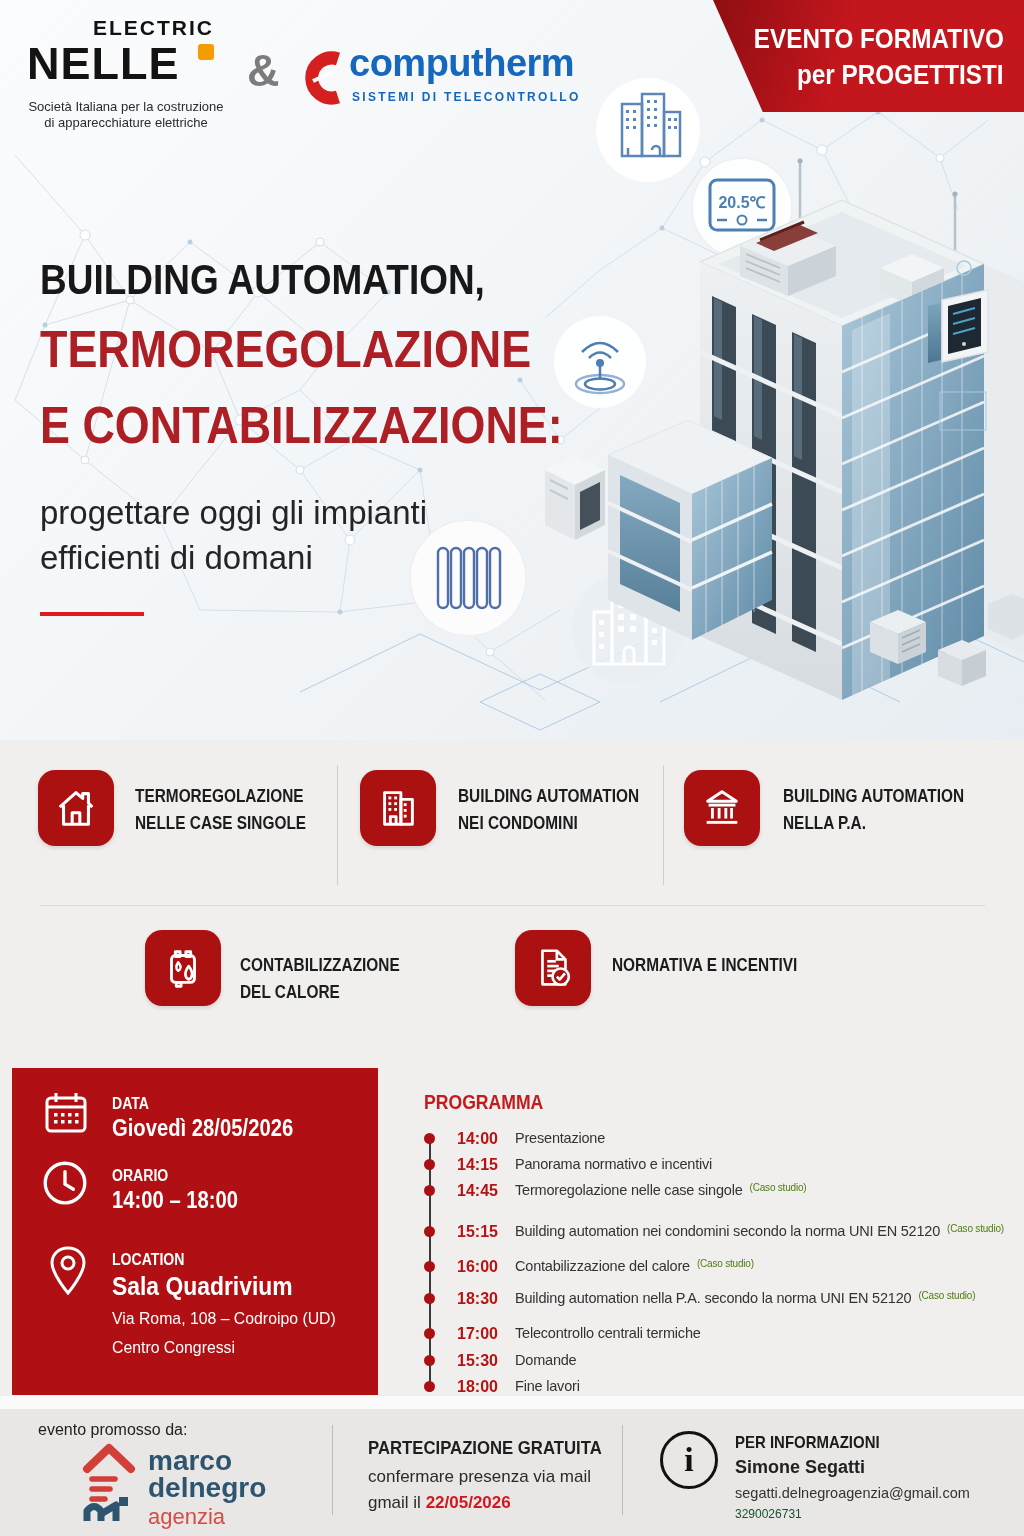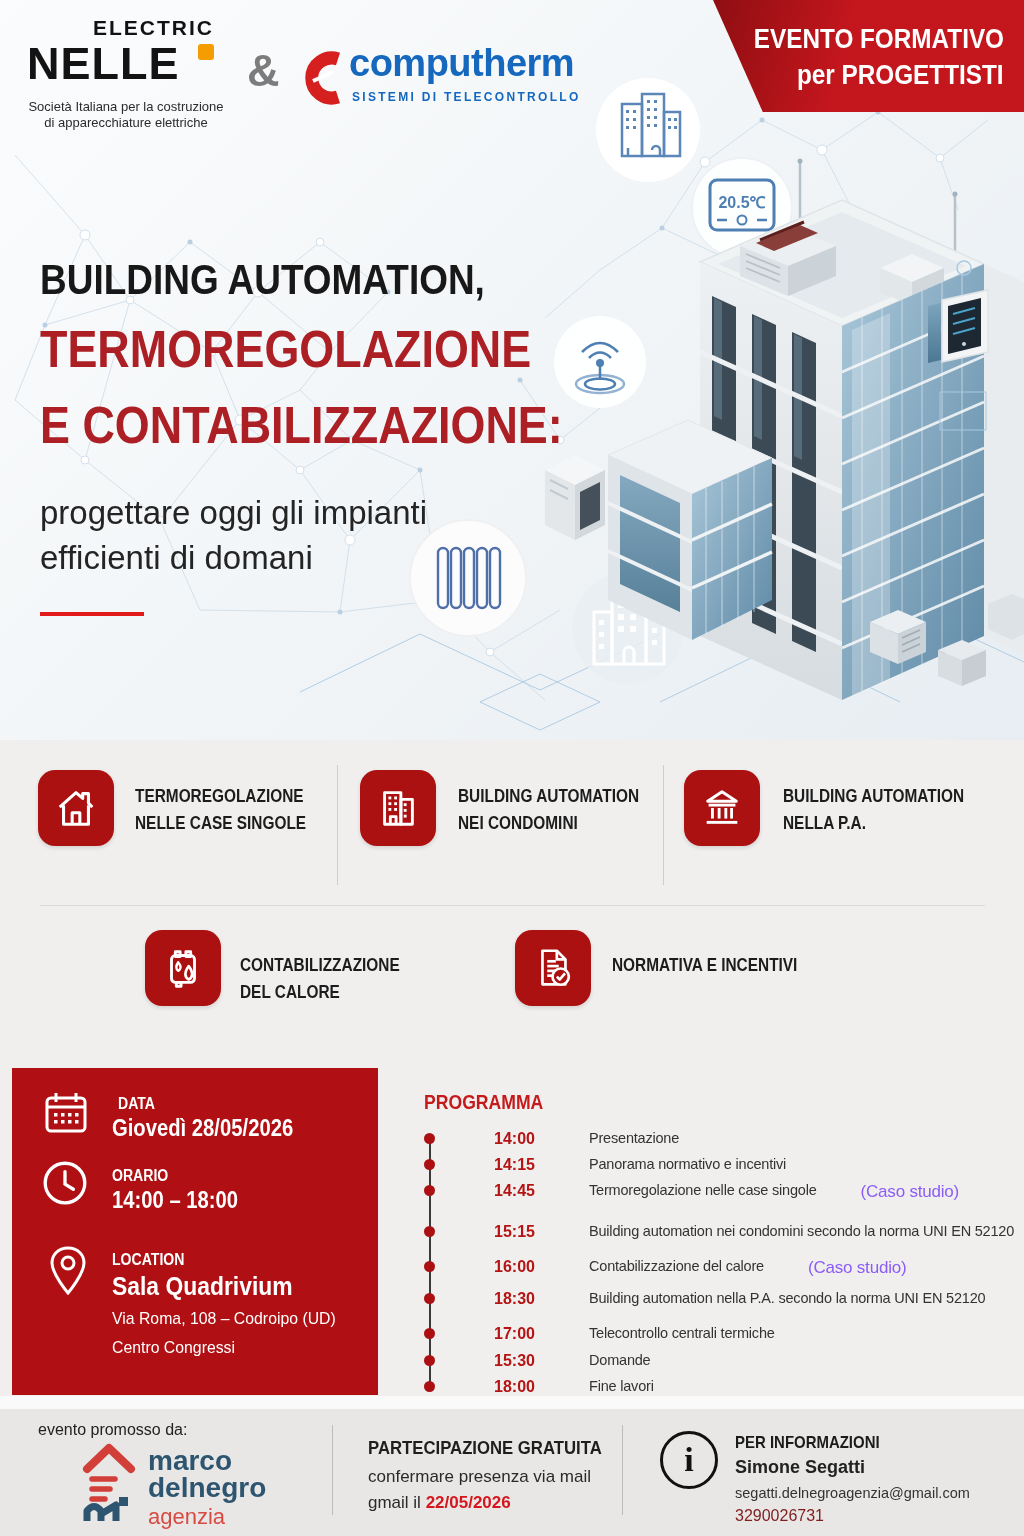--- a/index.html
+++ b/index.html
@@ -39,42 +39,42 @@
   .redbox{top:328px;left:12px;width:366px;height:327px;background:#b01013;color:#fff;}
   .rb-label{font-size:16px;font-weight:700;}
   .rb-value{font-size:23px;font-weight:700;}
   .rb-small{font-size:17px;font-weight:400;}
 
   
   .program{top:332px;left:424px;width:600px;margin-top:19px;}
   .prog-title{font-size:20px;font-weight:800;color:#c41a1c;}
   .prog-list{position:relative;margin-top:16px;}
   .prog-line{position:absolute;left:5px;top:9px;bottom:8px;width:1.5px;background:#3a3a3a;}
-  .prow{display:flex;align-items:flex-start;height:19px;white-space:nowrap;gap:37px;}
+  .prow{display:flex;align-items:flex-start;height:19px;white-space:nowrap;}
   .pdot{width:11px;height:11px;border-radius:50%;background:#ab0f12;margin-top:3px;flex:0 0 11px;position:relative;z-index:1;}
   .ptime{flex:0 0 58px;margin-left:22px;font-size:16px;font-weight:700;color:#b51414;}
   .ptext{font-size:14.5px;color:#333;letter-spacing:-0.2px;}
-  .pnote{font-size:17px;color:#8b5cf6;margin-left:7px;letter-spacing:-0.2px;}
+  .pnote{font-size:10px;color:#4d7c0f;margin-left:7px;letter-spacing:-0.2px;}
   .mb7{margin-bottom:7px;}.mb22{margin-bottom:22px;}.mb16{margin-bottom:16px;}.mb13{margin-bottom:13px;}.mb8{margin-bottom:8px;}
 
   
   .gapstrip{position:absolute;top:1396px;left:0;width:1024px;height:13px;background:#fafafa;}
   .footer{position:absolute;top:1409px;left:0;width:1024px;height:127px;background:#e8e7e5;}
   .promoted{top:12px;left:38px;font-size:16px;color:#222;}
   .ag-text{left:148px;color:#2e5570;font-weight:800;}
   .fdiv{width:1px;background:#bdbcba;top:16px;height:90px;}
   .part-title{top:28px;left:368px;font-size:19px;font-weight:800;color:#1e1e1e;}
   .part-l1{top:58px;left:368px;font-size:17px;color:#2a2a2a;}
   .part-l2{top:84px;left:368px;font-size:17px;color:#2a2a2a;}
   .part-date{color:#d6161c;font-weight:700;}
   .info-circle{top:22px;left:660px;width:52px;height:52px;border:3.5px solid #111;border-radius:50%;display:flex;align-items:center;justify-content:center;font-family:"Liberation Serif",serif;font-size:34px;font-weight:700;color:#111;}
   .inf-title{top:24px;left:735px;font-size:17px;font-weight:800;color:#1b1b1b;}
   .inf-name{top:48px;left:735px;font-size:18px;font-weight:700;color:#222;}
   .inf-email{top:76px;left:735px;font-size:14.5px;color:#333;}
-  .inf-phone{top:98px;left:735px;font-size:16px;color:#7f1d1d;}
+  .inf-phone{top:98px;left:735px;font-size:12px;color:#14532d;}
 </style>
 </head>
 <body>
 
 <section class="hero">
 
   <svg class="hero-art" width="1024" height="740" viewBox="0 0 1024 740">
     <defs>
       <linearGradient id="glass" x1="0" y1="0" x2="1" y2="1">
         <stop offset="0" stop-color="#a9c7d9"></stop>
@@ -432,21 +432,21 @@
         <rect x="12" y="25" width="3.5" height="3.5"></rect>
           <rect x="19" y="25" width="3.5" height="3.5"></rect>
           <rect x="26" y="25" width="3.5" height="3.5"></rect>
           <rect x="33" y="25" width="3.5" height="3.5"></rect>
         <rect x="12" y="32" width="3.5" height="3.5"></rect>
           <rect x="19" y="32" width="3.5" height="3.5"></rect>
           <rect x="26" y="32" width="3.5" height="3.5"></rect>
           <rect x="33" y="32" width="3.5" height="3.5"></rect>
       </g>
     </svg>
-    <div class="abs rb-label" style="top:27px;left:106px;"><span class="cond">DATA</span></div>
+    <div class="abs rb-label" style="top:27px;left:100px;"><span class="cond">DATA</span></div>
     <div class="abs rb-value" style="top:47px;left:100px;"><span class="cond">Giovedì 28/05/2026</span></div>
 
     <svg class="abs" style="top:90px;left:28px;" width="50" height="50" viewBox="0 0 48 48" fill="none" stroke="#fff" stroke-width="3.2">
       <circle cx="24" cy="24" r="19"></circle>
       <path d="M24,13 V25 L32,30" stroke-linecap="round"></path>
     </svg>
     <div class="abs rb-label" style="top:99px;left:100px;"><span class="cond">ORARIO</span></div>
     <div class="abs rb-value" style="top:119px;left:100px;"><span class="cond">14:00 – 18:00</span></div>
 
     <svg class="abs" style="top:176px;left:32px;" width="48" height="58" viewBox="0 0 48 58" fill="none" stroke="#fff" stroke-width="3">

